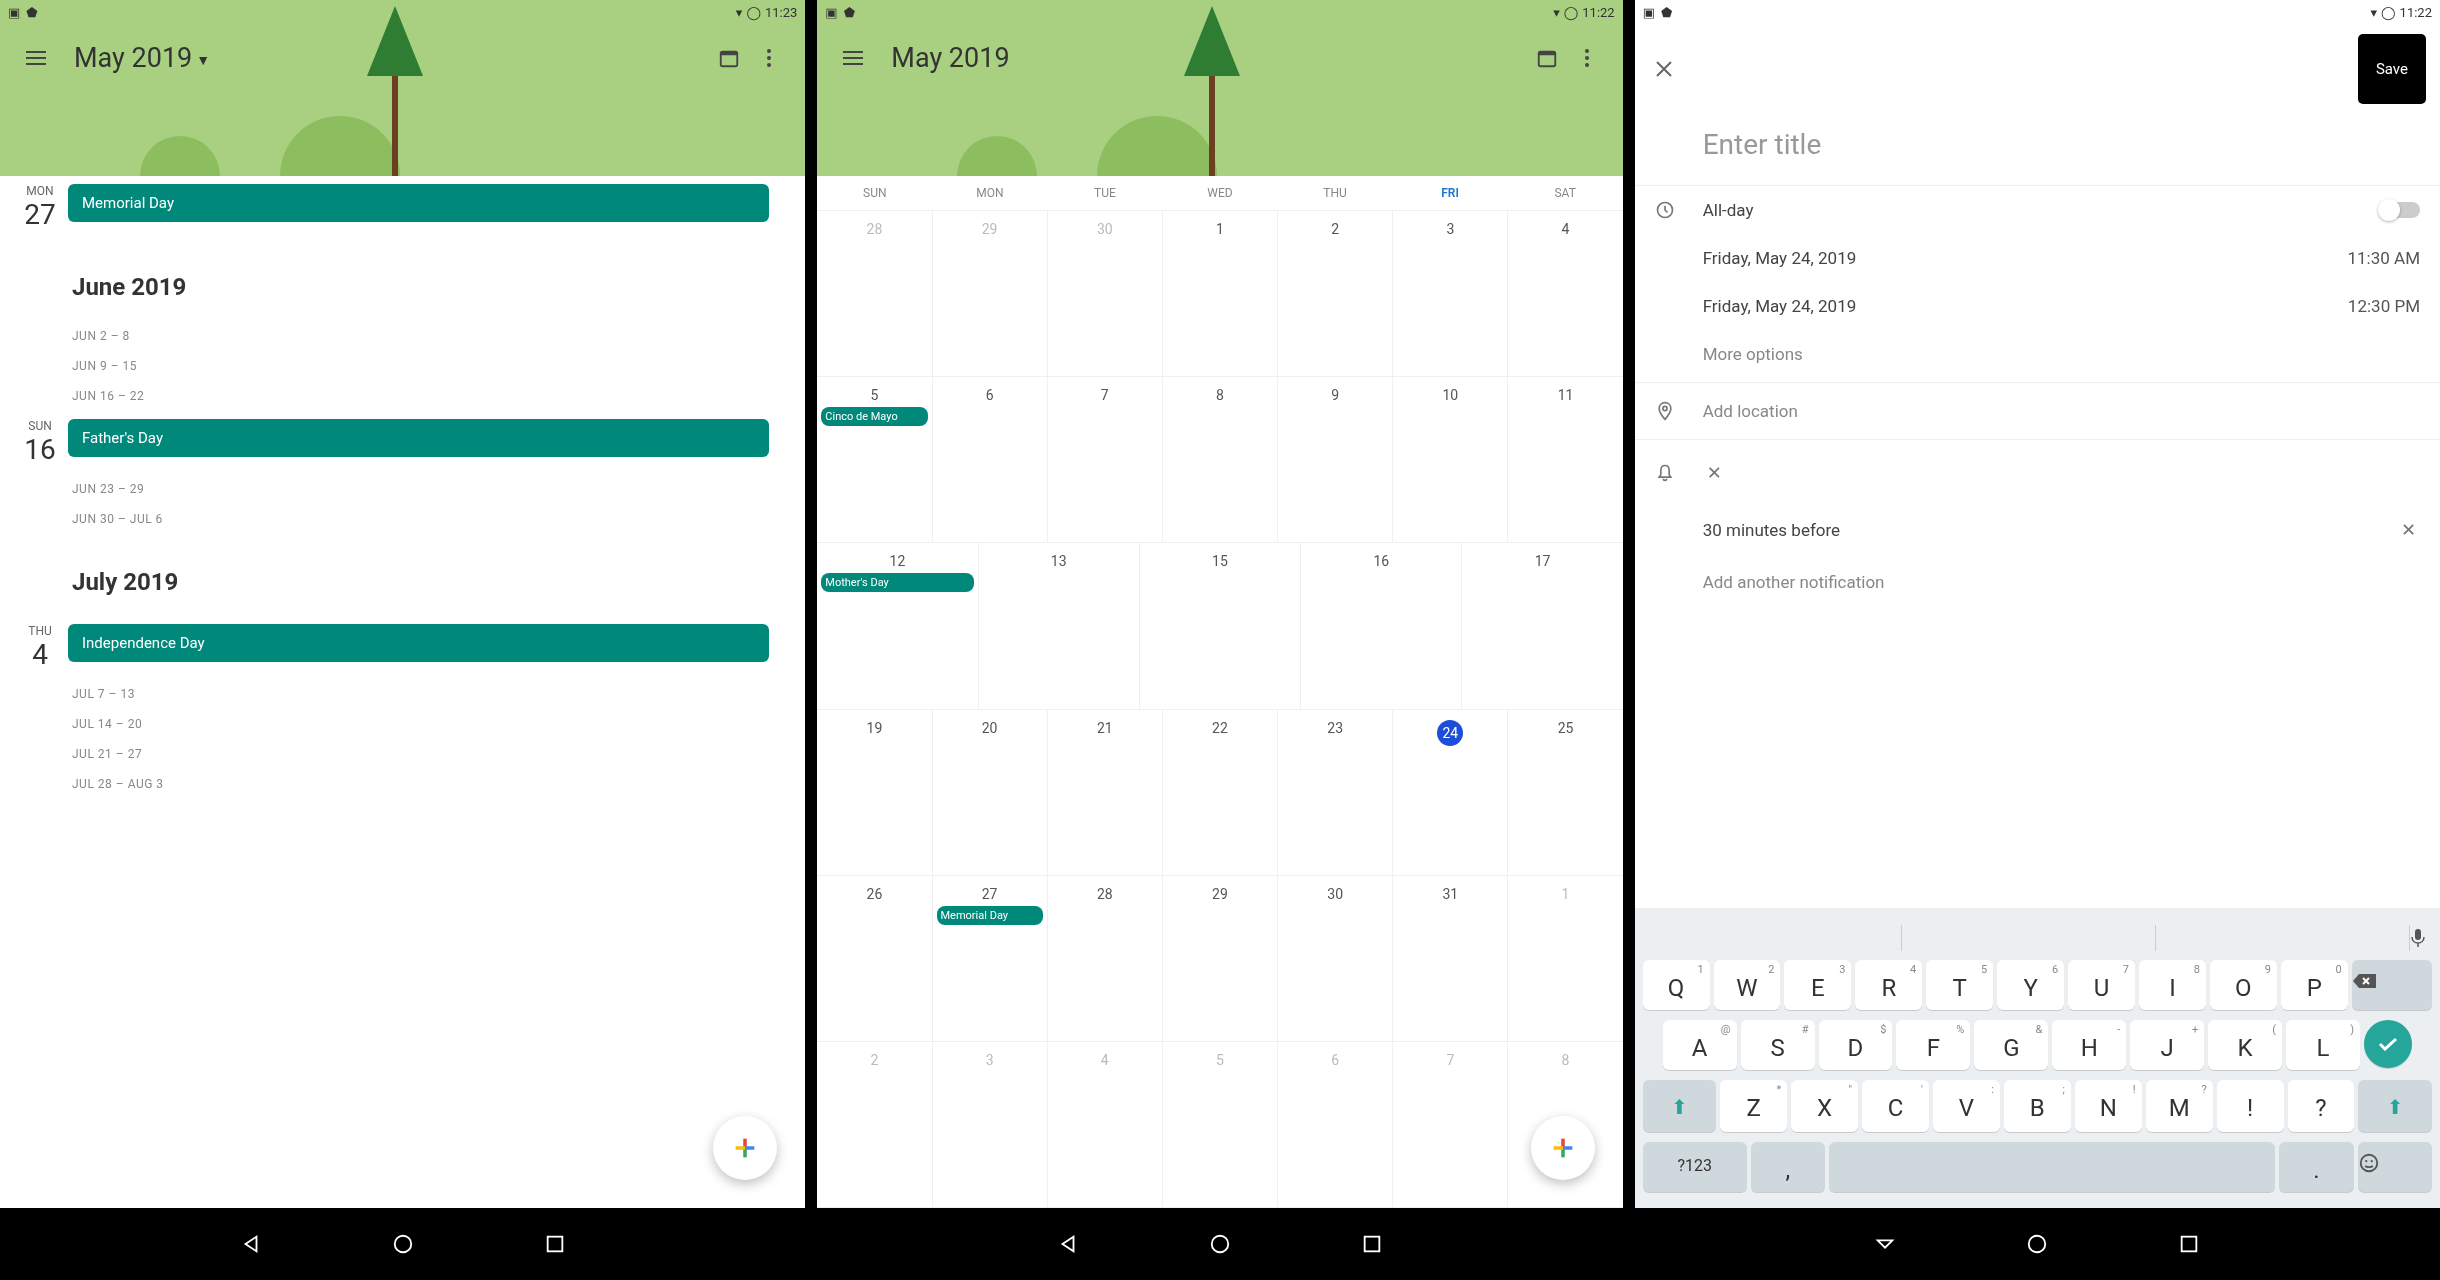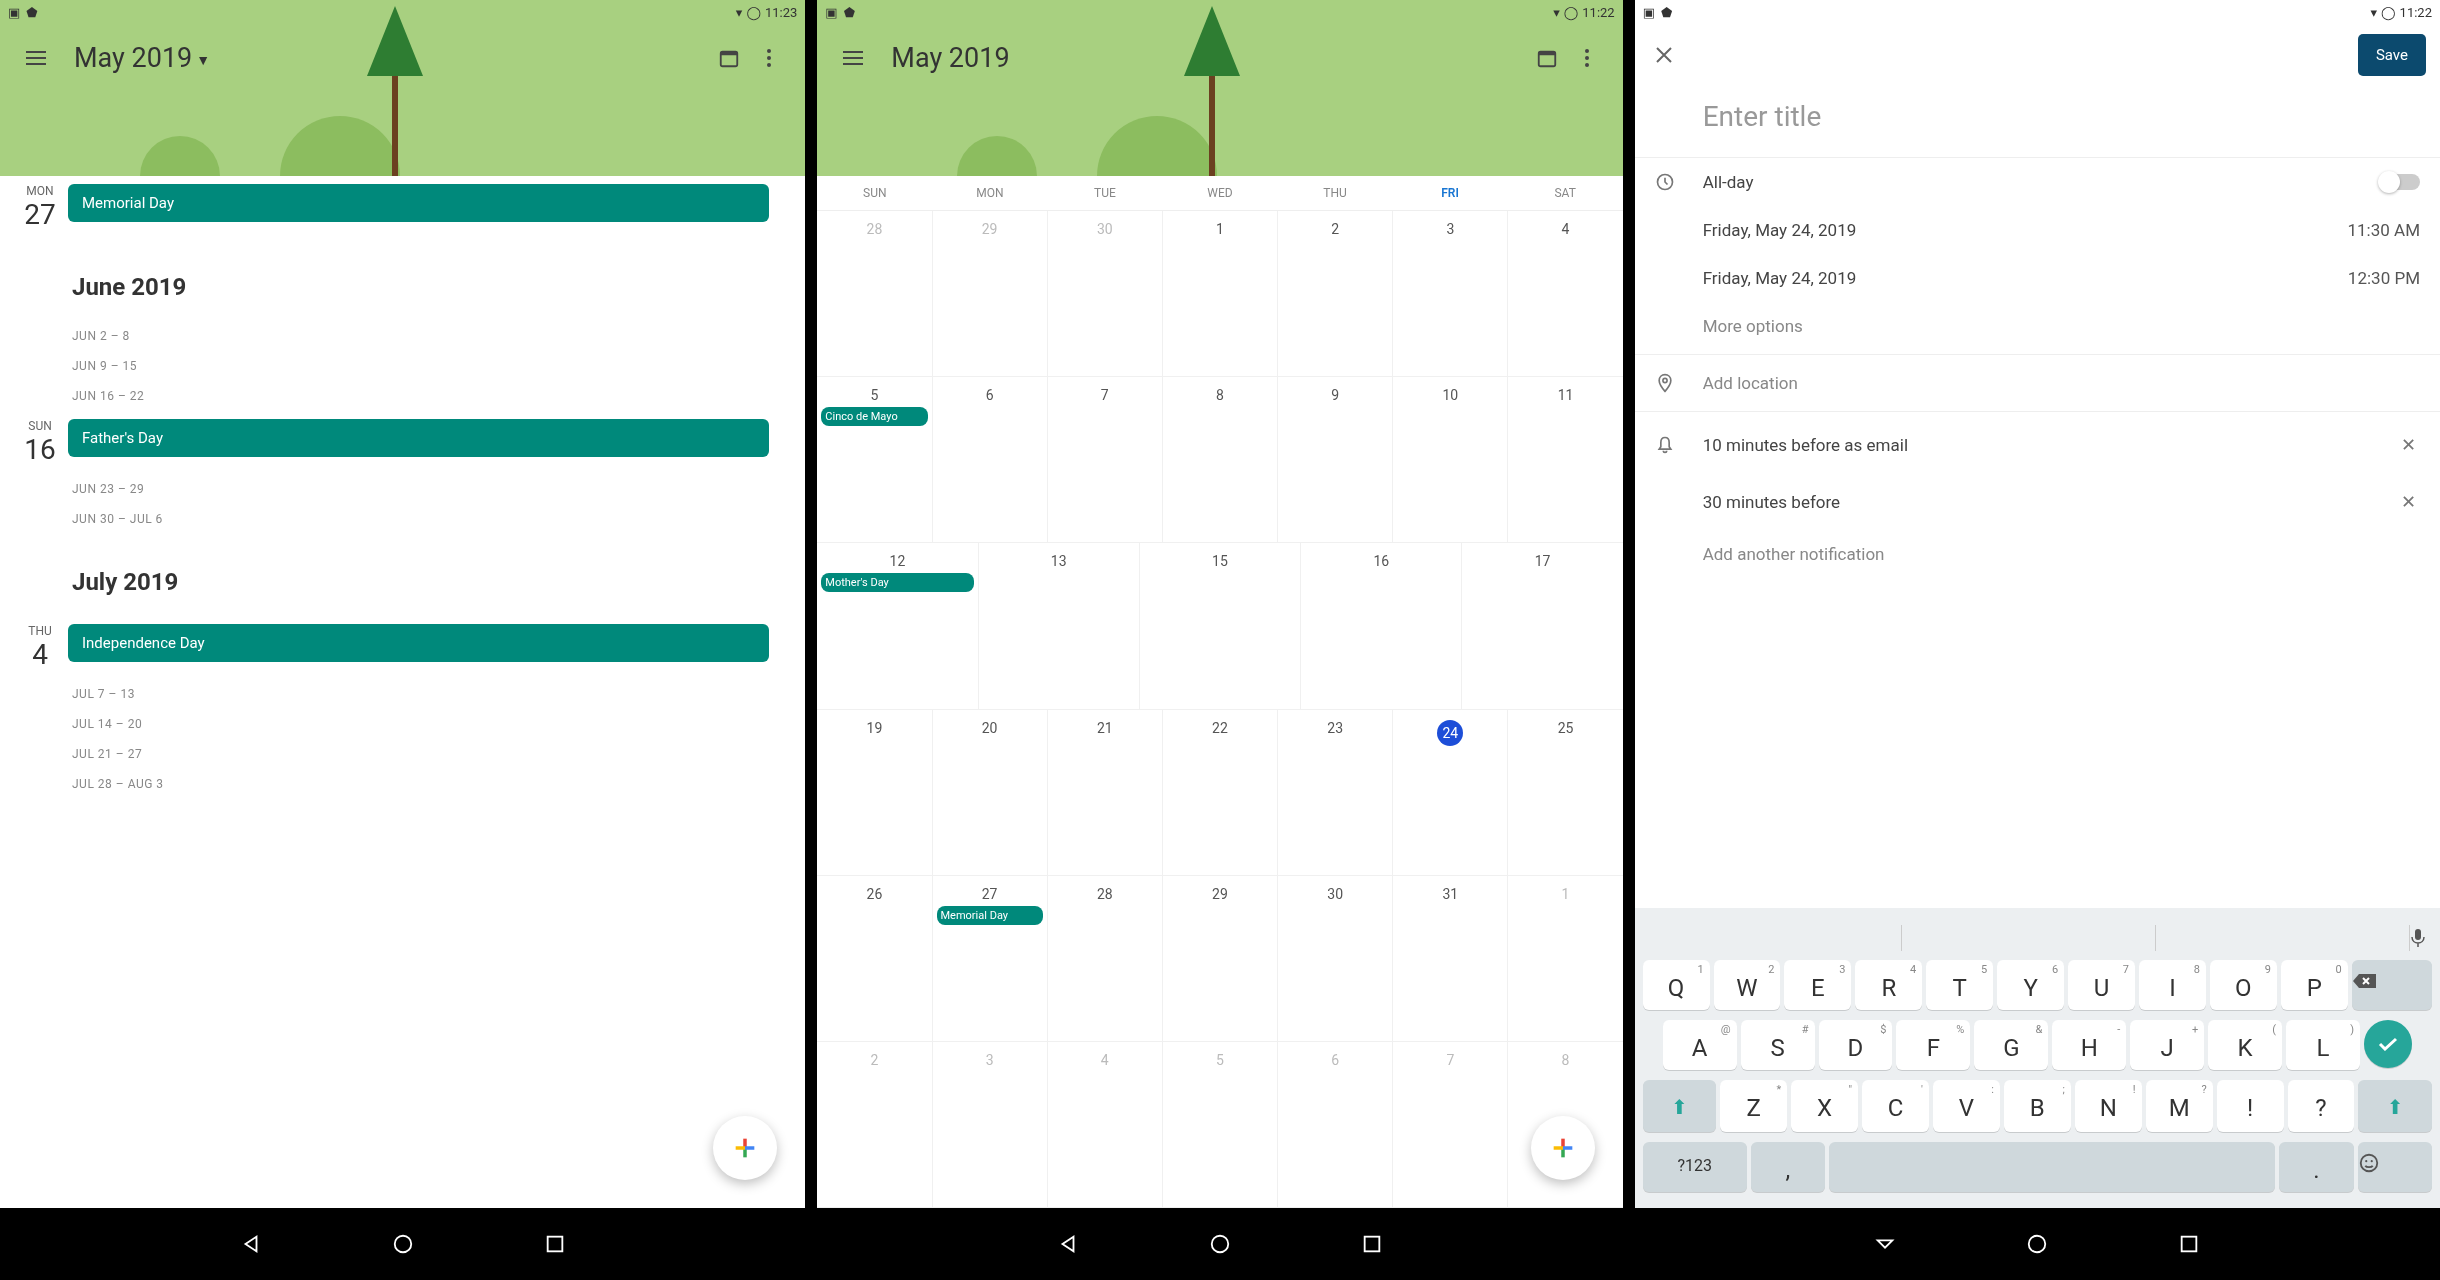--- a/index.html
+++ b/index.html
@@ -51,21 +51,21 @@
 .fab { position: absolute; bottom: 100px; right: 28px; width: 64px; height: 64px; background: #fff; border-radius: 50%; box-shadow: 0 4px 12px rgba(0,0,0,0.25); display: flex; align-items: center; justify-content: center; }
 .plus-svg { width: 28px; height: 28px; }
 
 
 .navbar { height: 72px; background: #000; display: flex; align-items: center; justify-content: center; gap: 130px; }
 .nav-icon { width: 22px; height: 22px; }
 
 
 .editor-bar { display: flex; align-items: center; padding: 10px 14px; }
 .close-btn { font-size: 22px; color: #555; padding: 6px; cursor: pointer; }
-.save-btn { margin-left: auto; background: #0c4a6e; color: #fff; border: none; padding: 12px 18px; border-radius: 5px; font-size: 15px; cursor: pointer; }
+.save-btn { margin-left: auto; background: #000000; color: #fff; border: none; padding: 26px 18px; border-radius: 5px; font-size: 15px; cursor: pointer; }
 .title-input { font-size: 28px; color: #999; padding: 14px 20px 24px 68px; border-bottom: 1px solid #eee; }
 .form-row { display: flex; align-items: center; padding: 14px 20px; font-size: 17px; color: #444; }
 .form-row .row-icon { width: 48px; display: flex; justify-content: flex-start; color: #777; }
 .form-row .row-label { flex: 1; }
 .form-row .row-value { color: #555; }
 .form-row .remove-x { color: #777; padding: 4px; cursor: pointer; font-size: 18px; }
 .sub-row { padding-left: 68px; }
 .toggle { width: 40px; height: 16px; background: #ccc; border-radius: 10px; position: relative; }
 .toggle::after { content: ''; position: absolute; width: 22px; height: 22px; background: #fff; border-radius: 50%; top: -3px; left: -2px; box-shadow: 0 1px 3px rgba(0,0,0,0.3); }
 .divider { height: 1px; background: #eee; margin: 4px 0; }
@@ -460,21 +460,20 @@
       </div>
     <div class="row-label" style="color:#888;">Add location</div>
   </div>
   <div class="divider"></div>
   <div class="form-row">
     <div class="row-icon">
         <svg width="20" height="20" viewBox="0 0 24 24">
           <path d="M12 3 C9 3 7 5 7 9 L7 14 L5 17 L19 17 L17 14 L17 9 C17 5 15 3 12 3 Z M10 19 C10 20 11 21 12 21 C13 21 14 20 14 19" fill="none" stroke="#777" stroke-width="2"></path>
         </svg>
       </div>
-    <div class="row-label">10 minutes before as email</div>
     <div class="remove-x">✕</div>
   </div>
   <div class="form-row sub-row">
     <div class="row-label">30 minutes before</div>
     <div class="remove-x">✕</div>
   </div>
   <div class="form-row sub-row">
     <div class="row-label" style="color:#888;">Add another notification</div>
   </div>
 

